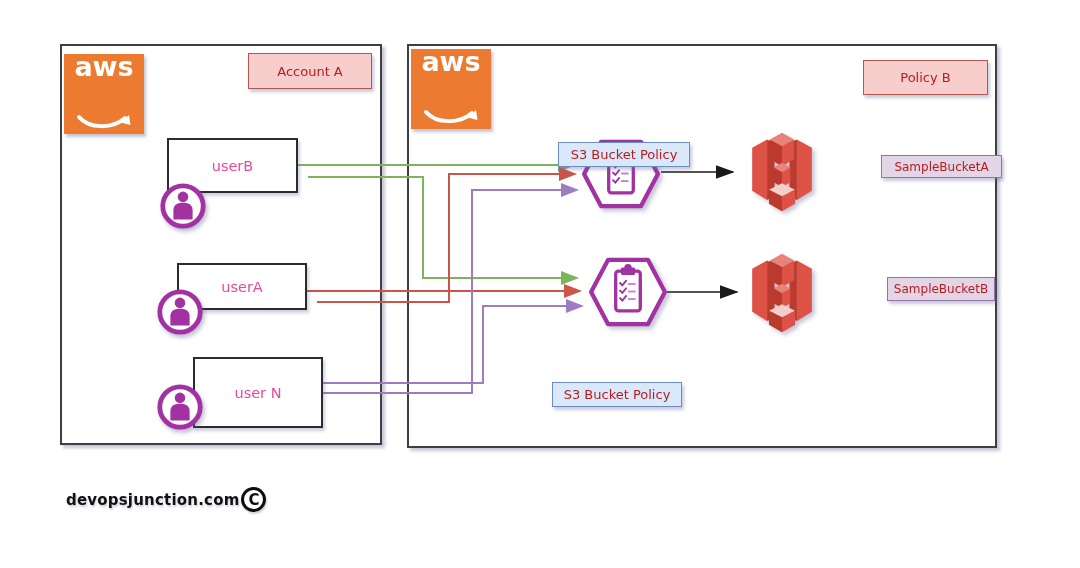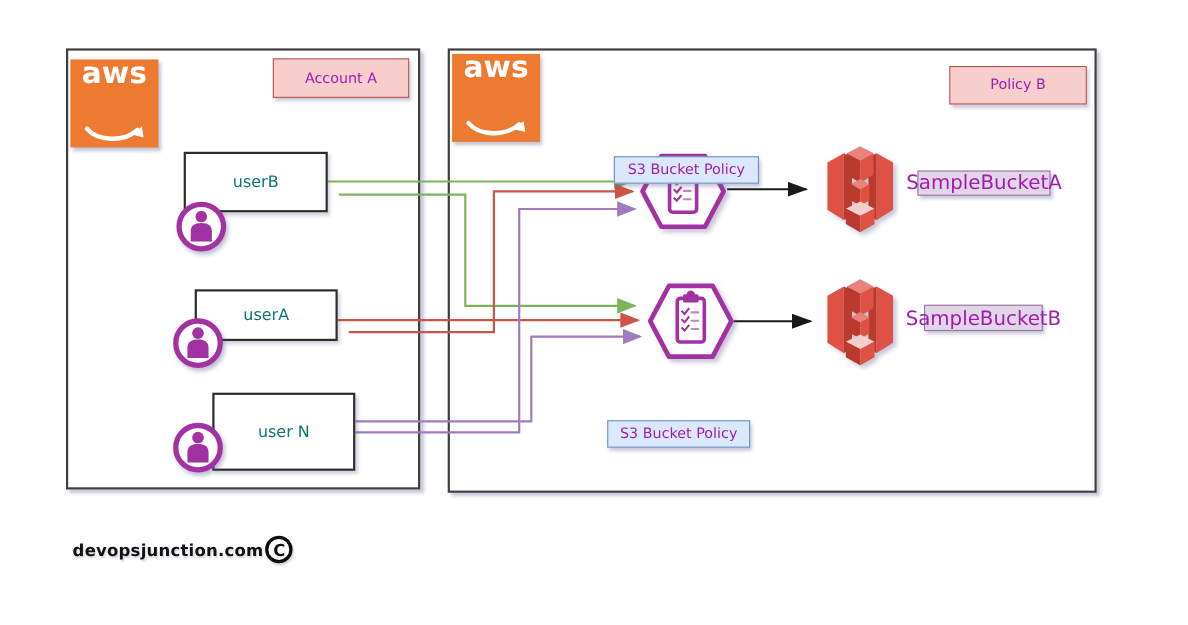--- a/index.html
+++ b/index.html
@@ -23,27 +23,27 @@
   #boxA{left:60px;top:44px;width:322px;height:401px;}
   #boxB{left:407px;top:44px;width:590px;height:404px;}
 
   .aws-logo{position:absolute;width:80px;height:80px;background:var(--aws-orange);
             box-shadow:2px 3px 3px rgba(104,104,153,0.4);display:flex;flex-direction:column;
             align-items:center;justify-content:space-between;}
   .aws-logo .aws-word{color:#fff;font-weight:bold;font-size:27px;line-height:26px;letter-spacing:0px;}
   .aws-logo svg{display:block;margin-top:-2px;}
 
   .tag{position:absolute;display:flex;align-items:center;justify-content:center;
-       font-size:13px;color:#a21caf;box-shadow:2px 3px 3px rgba(104,104,153,0.35);}
+       font-size:13px;color:#b91c1c;box-shadow:2px 3px 3px rgba(104,104,153,0.35);}
   .tag.pink{background:var(--account-label-bg);border:1.5px solid var(--account-label-border);}
   .tag.blue{background:var(--policy-label-bg);border:1.5px solid var(--policy-label-border);margin-top:38px;}
-  .tag.purple{background:var(--bucket-label-bg);border:1.5px solid var(--bucket-label-border);font-size:18px;}
+  .tag.purple{background:var(--bucket-label-bg);border:1.5px solid var(--bucket-label-border);font-size:12px;margin-left:47px;}
 
   .user-box{position:absolute;background:#fff;border:2px solid #2c2c2c;
-            display:flex;align-items:center;justify-content:center;font-size:14.5px;color:#0f766e;
+            display:flex;align-items:center;justify-content:center;font-size:14.5px;color:#ec4899;
             box-shadow:2px 3px 3px rgba(104,104,153,0.3);}
   .user-icon{position:absolute;width:50px;height:50px;filter:drop-shadow(2px 3px 2px rgba(90,90,140,0.4));}
 
   .hexnode{position:absolute;filter:drop-shadow(3px 3px 2px rgba(90,90,140,0.35));}
   .bucketnode{position:absolute;filter:drop-shadow(3px 3px 2px rgba(90,90,140,0.35));}
 
   #connectors{position:absolute;left:0;top:0;width:1080px;height:568px;pointer-events:none;}
 
   .footer{position:absolute;left:66px;top:487px;display:flex;align-items:center;gap:2px;}
   .footer .site{font-size:15px;font-weight:bold;color:#111;letter-spacing:0.2px;

